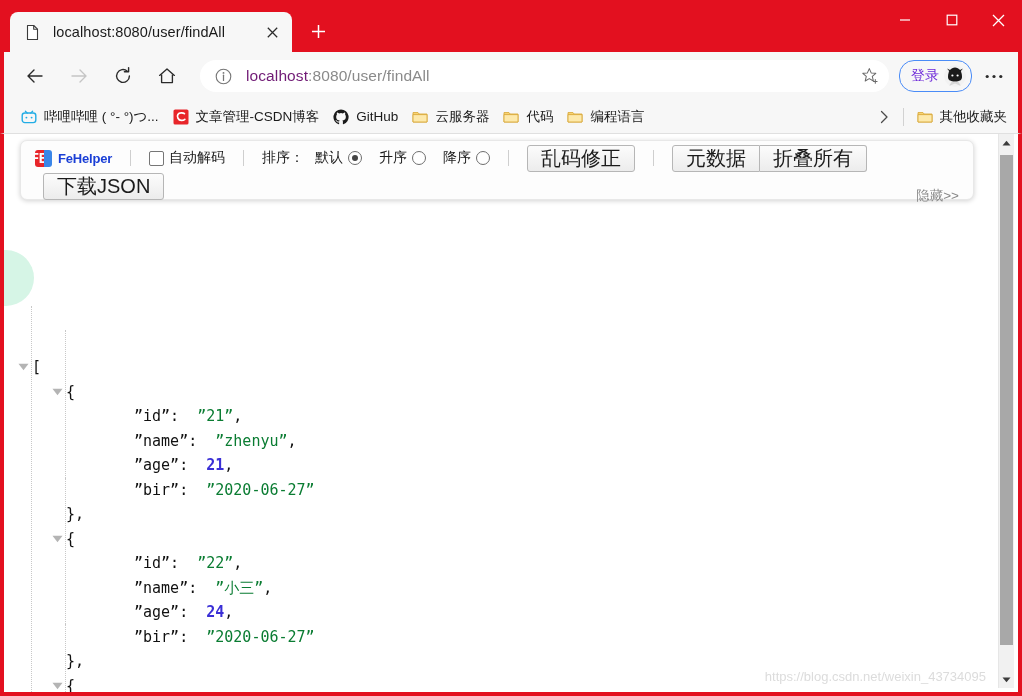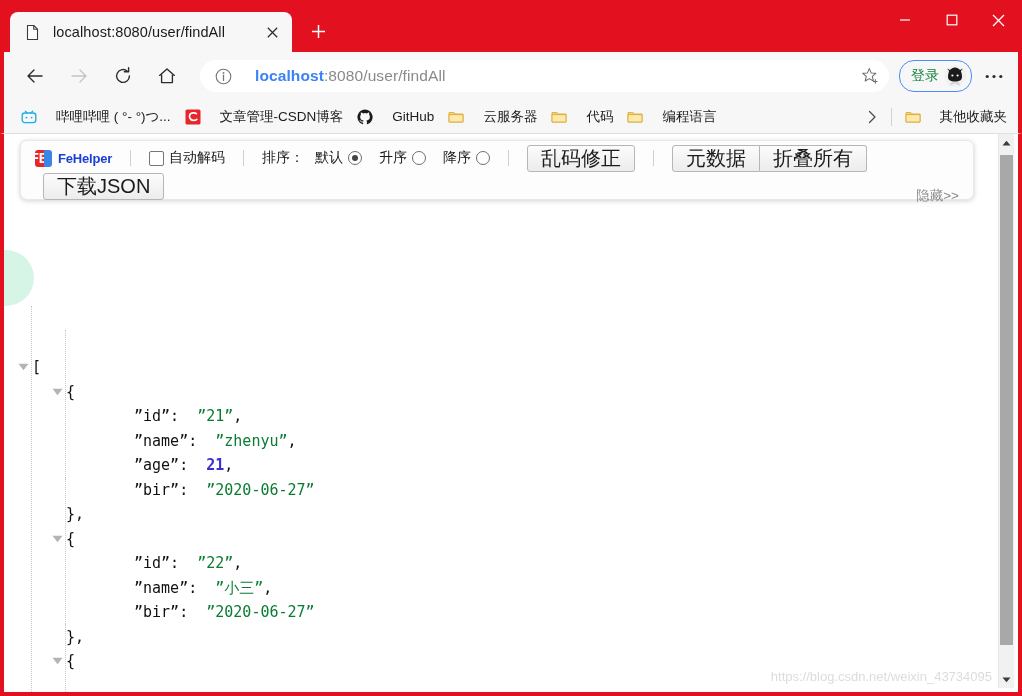--- a/index.html
+++ b/index.html
@@ -141,23 +141,22 @@
   }
   .omni-url {
     flex: 1;
     font-size: 15.5px;
     color: #8a8a8a;
     white-space: nowrap;
     overflow: hidden;
     letter-spacing: 0.1px;
   }
   .omni-url b {
-    color: #3b82f6;
-    font-weight: 700;
-    margin-left: 9px;
+    color: #701a75;
+    font-weight: 400;
   }
   .omni-star {
     width: 26px;
     height: 26px;
     flex: none;
     display: flex;
     align-items: center;
     justify-content: center;
   }
   .signin {
@@ -165,21 +164,21 @@
     align-items: center;
     height: 30px;
     border: 1.5px solid #4a8cf7;
     border-radius: 15px;
     padding: 0 5px 0 11px;
     flex: none;
     background: #f7f7f7;
   }
   .signin-label {
     font-size: 14px;
-    color: #15803d;
+    color: #6d28d9;
     margin-right: 5px;
     white-space: nowrap;
   }
   .avatar {
     width: 22px;
     height: 22px;
     border-radius: 50%;
     overflow: hidden;
     flex: none;
   }
@@ -207,21 +206,20 @@
     border-bottom: 1px solid #e0e0e0;
   }
   .bm {
     display: flex;
     align-items: center;
     height: 26px;
     padding: 0 7px;
     border-radius: 4px;
     flex: none;
     max-width: 180px;
-    gap: 12px;
   }
   .bm-icon {
     width: 16px;
     height: 16px;
     flex: none;
     margin-right: 7px;
     display: block;
   }
   .bm-label {
     font-size: 13.5px;
@@ -486,21 +484,21 @@
     border-left: 1px dotted #c8c8c8;
     height: 100%;
   }
   .g1 { left: 27px; top: 98px; height: 466px; }
   .g2 { left: 61px; top: 122px; height: 148px; }
   .g3 { left: 61px; top: 270px; height: 146px; }
   .g4 { left: 61px; top: 416px; height: 146px; }
 
   .watermark {
     position: absolute;
-    right: 6px;
+    right: 12px;
     bottom: 8px;
     font-size: 13px;
     color: #dcdcdc;
     font-family: "Liberation Sans", sans-serif;
     white-space: nowrap;
   }
 
   
   .scrollbar {
     position: absolute;
@@ -807,20 +805,22 @@
                 </svg></span><span class="jtext"><span class="k">”bir”:</span><span class="s">  ”2020-06-27”</span></span></div><div class="jline" style="padding-left: 34px;"><span class="tri blank"><svg width="11" height="8" viewBox="0 0 11 8">
                   <path d="M0.5 0.8 L10.5 0.8 L5.5 7.3 Z" fill="#b4b4b4"></path>
                 </svg></span><span class="jtext"><span class="p">},</span></span></div><div class="jline" style="padding-left: 34px;"><span class="tri"><svg width="11" height="8" viewBox="0 0 11 8">
                   <path d="M0.5 0.8 L10.5 0.8 L5.5 7.3 Z" fill="#b4b4b4"></path>
                 </svg></span><span class="jtext"><span class="p">{</span></span></div><div class="jline" style="padding-left: 102px;"><span class="tri blank"><svg width="11" height="8" viewBox="0 0 11 8">
                   <path d="M0.5 0.8 L10.5 0.8 L5.5 7.3 Z" fill="#b4b4b4"></path>
                 </svg></span><span class="jtext"><span class="k">”id”:</span><span class="s">  ”22”</span><span class="p">,</span></span></div><div class="jline" style="padding-left: 102px;"><span class="tri blank"><svg width="11" height="8" viewBox="0 0 11 8">
                   <path d="M0.5 0.8 L10.5 0.8 L5.5 7.3 Z" fill="#b4b4b4"></path>
                 </svg></span><span class="jtext"><span class="k">”name”:</span><span class="s">  ”小三”</span><span class="p">,</span></span></div><div class="jline" style="padding-left: 102px;"><span class="tri blank"><svg width="11" height="8" viewBox="0 0 11 8">
                   <path d="M0.5 0.8 L10.5 0.8 L5.5 7.3 Z" fill="#b4b4b4"></path>
+                </svg></span><span class="jtext"><span class="k">”age”:</span><span class="n">  24</span><span class="p">,</span></span></div><div class="jline" style="padding-left: 102px;"><span class="tri blank"><svg width="11" height="8" viewBox="0 0 11 8">
+                  <path d="M0.5 0.8 L10.5 0.8 L5.5 7.3 Z" fill="#b4b4b4"></path>
                 </svg></span><span class="jtext"><span class="k">”bir”:</span><span class="s">  ”2020-06-27”</span></span></div><div class="jline" style="padding-left: 34px;"><span class="tri blank"><svg width="11" height="8" viewBox="0 0 11 8">
                   <path d="M0.5 0.8 L10.5 0.8 L5.5 7.3 Z" fill="#b4b4b4"></path>
                 </svg></span><span class="jtext"><span class="p">},</span></span></div><div class="jline" style="padding-left: 34px;"><span class="tri"><svg width="11" height="8" viewBox="0 0 11 8">
                   <path d="M0.5 0.8 L10.5 0.8 L5.5 7.3 Z" fill="#b4b4b4"></path>
                 </svg></span><span class="jtext"><span class="p">{</span></span></div></div>
       </div>
 
       <div class="watermark">https://blog.csdn.net/weixin_43734095</div>
     </div>
 

